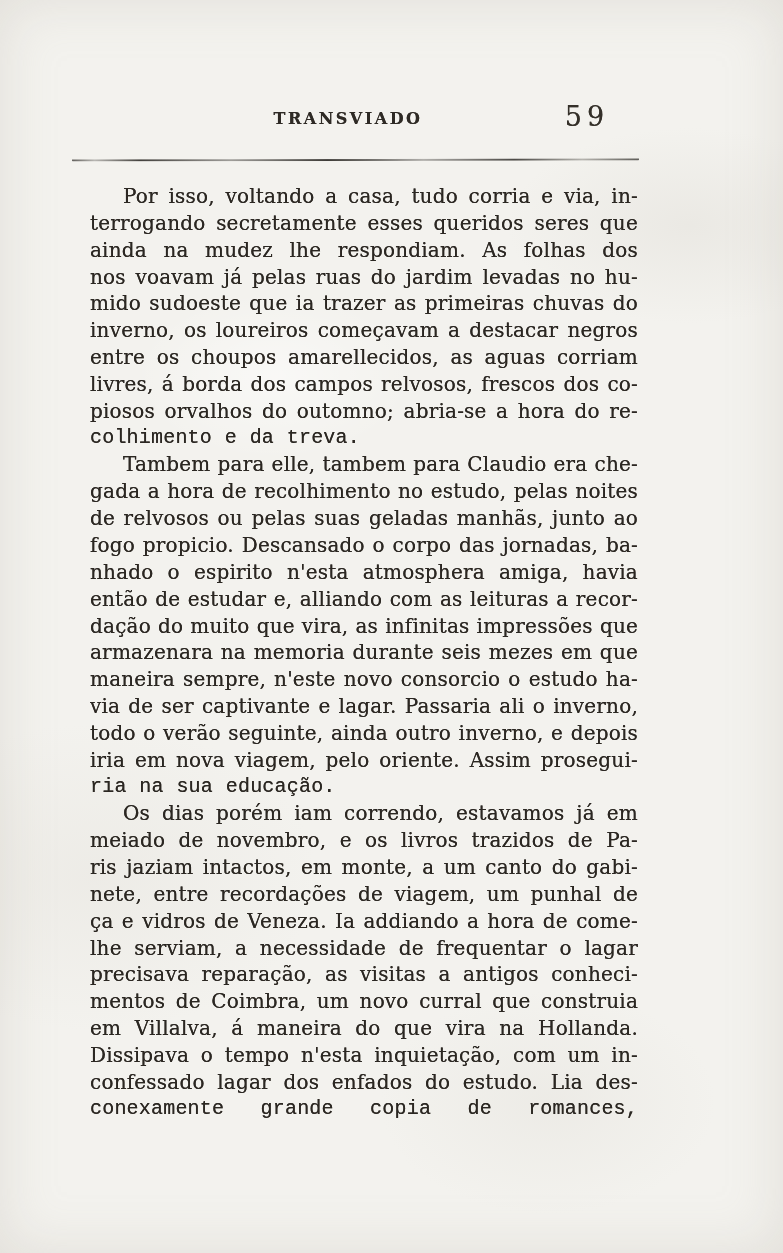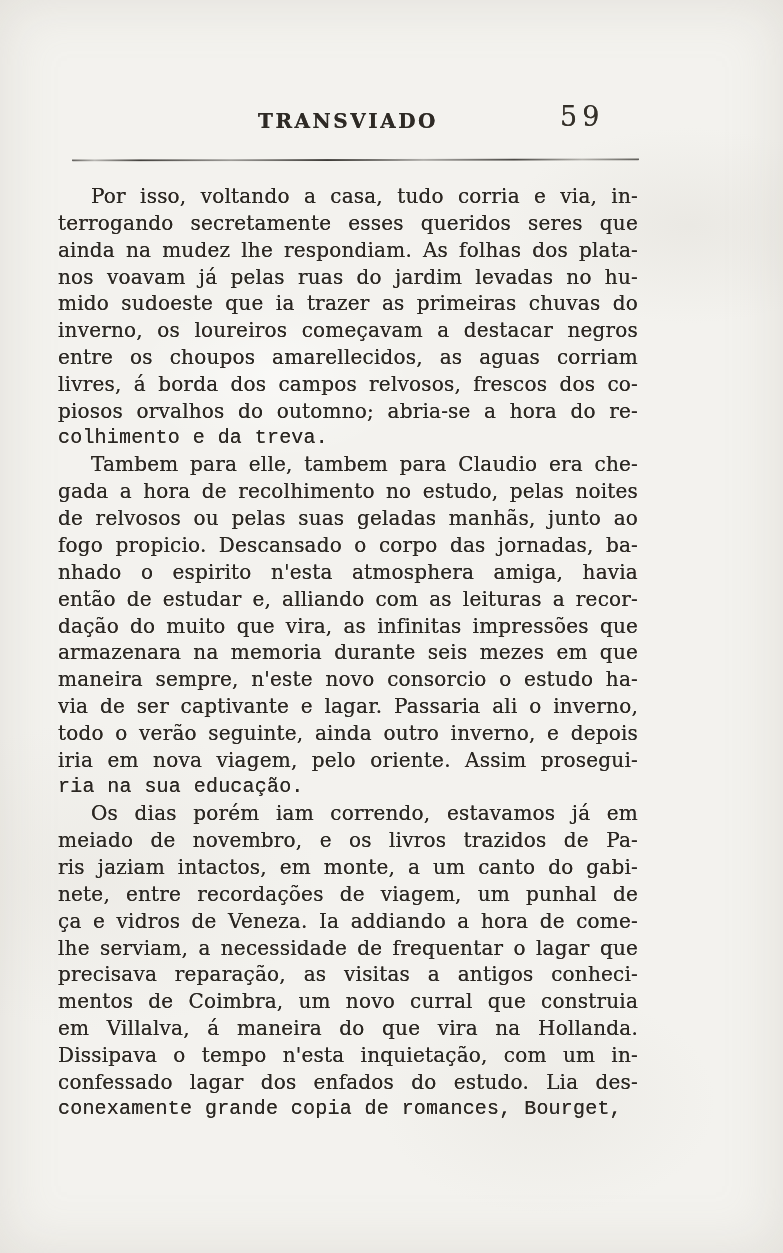--- a/index.html
+++ b/index.html
@@ -23,29 +23,29 @@
       radial-gradient(240px 160px at 70% 88%, rgba(214,210,202,.22), transparent 70%),
       radial-gradient(200px 120px at 35% 30%, rgba(255,255,255,.5), transparent 70%),
       var(--paper);
     box-shadow: inset 0 0 55px rgba(178,173,162,.28);
     color:var(--ink);
   }
   .running-title{
     position:absolute;
     top:109px; left:58px; width:580px;
     text-align:center;
-    font-size:20px; font-weight:700;
+    font-size:16px; font-weight:700;
     letter-spacing:2.5px;
     color:#2e2a25;
     text-shadow:0 0 .5px rgba(46,42,37,.8);
   }
   .page-number{
     position:absolute;
     top:101px; left:560px; width:54px;
-    text-align:left;
+    text-align:center;
     font-size:27px; font-weight:400;
     letter-spacing:5px;
     color:#343029;
     text-shadow:0 0 .6px rgba(52,48,41,.75);
   }
   .divider-rule{
     position:absolute;
     top:158px; left:72px; width:567px; height:3px;
     background:
       linear-gradient(90deg,
@@ -69,20 +69,21 @@
     line-height:26.85px;
     height:26.85px;
     overflow:hidden;
     white-space:normal;
     text-align:justify;
     text-align-last:justify;
     letter-spacing:.2px;
     word-spacing:.5px;
     color:var(--ink);
     text-shadow:0 0 .55px rgba(43,39,34,.85);
+    margin-left:32px;
   }
   .line.indent{ text-indent:33px; }
   .line.last{ text-align-last:left;font-family:Liberation Mono, monospace; }
 </style>
 </head>
 <body>
 
 <div class="page">
   <div class="running-title">TRANSVIADO</div>
   <div class="page-number">59</div>

